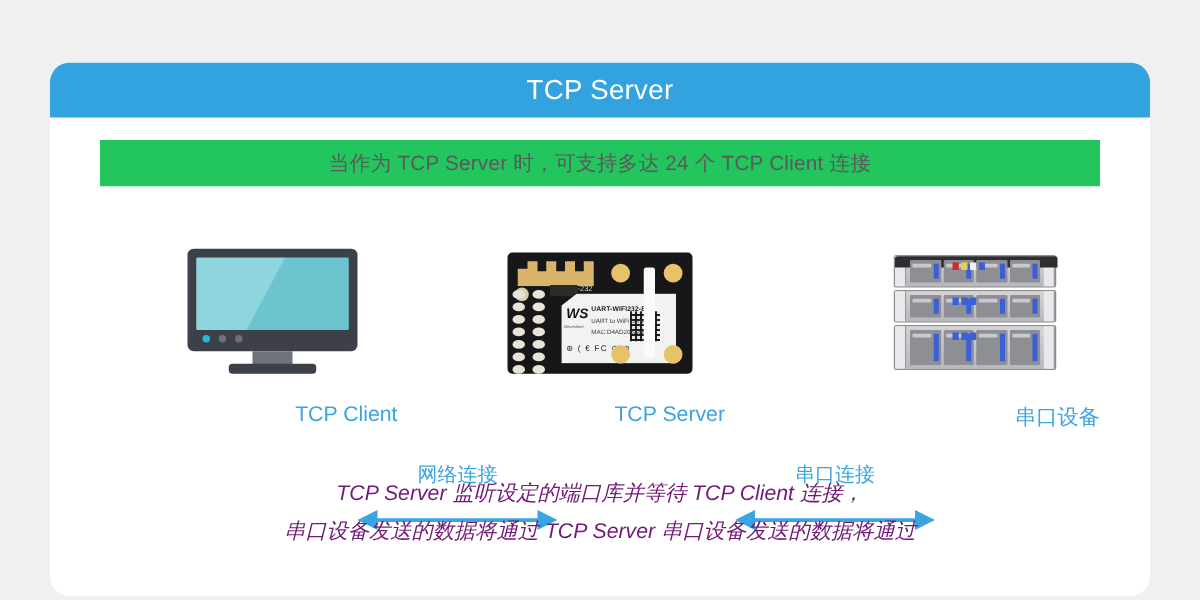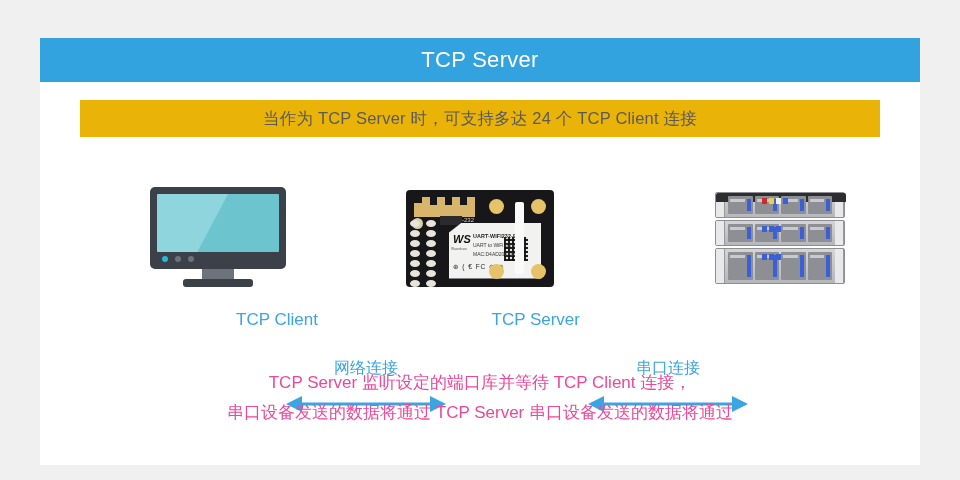--- a/index.html
+++ b/index.html
@@ -5,40 +5,40 @@
   * { box-sizing: border-box; margin: 0; padding: 0; }
   html, body {
     width: 960px; height: 480px;
     background: #f0f0f0;
     font-family: "Liberation Sans", "DejaVu Sans", sans-serif;
     overflow: hidden;
   }
   .page { position: relative; width: 960px; height: 480px; }
 
   .card {
-    position: absolute; left: 40px; top: 38px;
+    position: absolute; left: 40px; top: 50px;
     width: 880px; height: 427px;
-    background: #ffffff; border-radius: 0; overflow: hidden;
+    background: #ffffff; border-radius: 16px; overflow: hidden;
   }
 
   
   .header {
     position: absolute; left: 0; top: 0; width: 880px; height: 44px;
     background: #33a3e0;
     display: flex; align-items: center; justify-content: center;
   }
   .header-title {
     color: #ffffff; font-size: 22px; letter-spacing: .3px; font-weight: 400;
   }
 
   
   .subtitle-banner {
     position: absolute; left: 40px; top: 62px;
     width: 800px; height: 37px;
-    background: #eab308;
+    background: #22c55e;
     display: flex; align-items: center; justify-content: center;
   }
   .subtitle-text {
     color: #5a5a5a; font-size: 16.5px; letter-spacing: .2px;
   }
 
   
   .diagram {
     position: absolute; left: 0; top: 150px; width: 816px; height: 120px;
   }
@@ -146,21 +146,21 @@
     position: absolute; top: 272px; text-align: right;
     color: #3aa5e0; font-size: 17px;
   }
   .label-client { left: 78px;  width: 200px; }
   .label-module { left: 340px; width: 200px; }
   .label-server { left: 640px; width: 200px; }
 
   
   .description {
     position: absolute; left: 0; top: 330px; width: 880px;
-    text-align: center; color: #ec4899; font-size: 17px; line-height: 30px;
+    text-align: center; color: #701a75; font-size: 17px; line-height: 30px; font-style: italic;
   }
 </style>
 </head>
 <body>
 
 <div class="page">
   <div class="card">
 
     <div class="header">
       <div class="header-title">TCP Server</div>
@@ -319,20 +319,21 @@
         <svg class="arrow-line" viewBox="0 0 160 20">
           <line x1="14" y1="10" x2="146" y2="10" stroke="#3aa5e0" stroke-width="3"></line>
           <polygon points="0,10 16,2 16,18" fill="#3aa5e0"></polygon>
           <polygon points="160,10 144,2 144,18" fill="#3aa5e0"></polygon>
         </svg>
       </div>
     </div>
 
     <div class="node-label label-client">TCP Client</div>
     <div class="node-label label-module">TCP Server</div>
+    <div class="node-label label-server">串口设备</div>
 
     <div class="description">
       <div>TCP Server 监听设定的端口库并等待 TCP Client 连接，</div>
       <div>串口设备发送的数据将通过 TCP Server 串口设备发送的数据将通过</div>
     </div>
 
   </div>
 </div>
 
 </body></html>

